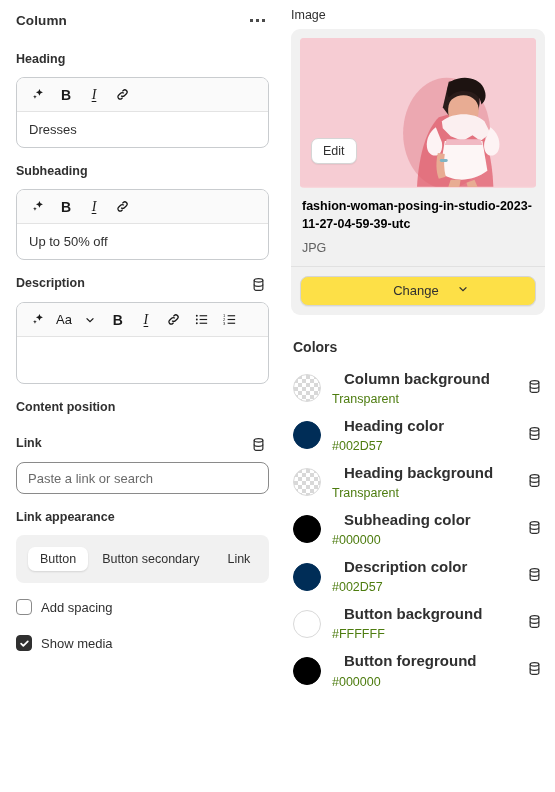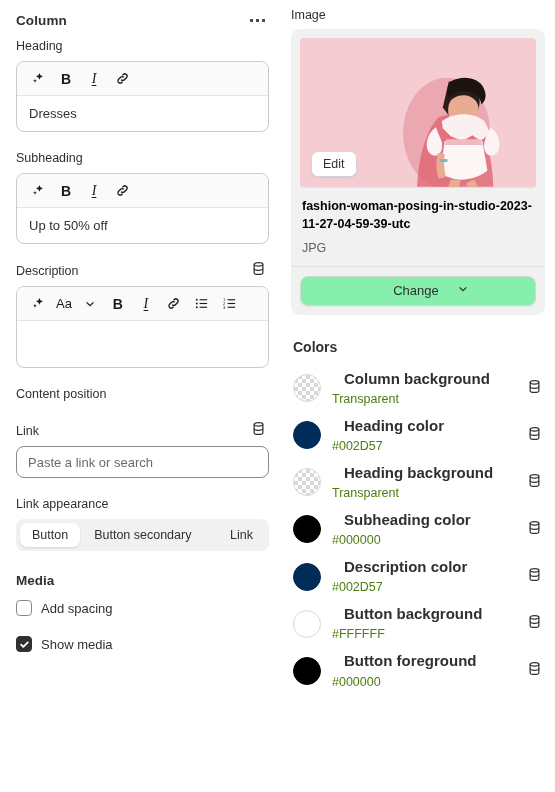--- a/index.html
+++ b/index.html
@@ -10,28 +10,28 @@
     color: #303030;
     overflow: hidden;
   }
   .app { display: flex; width: 555px; height: 792px; }
 
   
   .left-panel { width: 285px; padding: 8px 16px 0 16px; position: relative; }
 
   .panel-header {
     display: flex; align-items: center; justify-content: space-between;
-    height: 24px; margin-bottom: 4px;
+    height: 24px; margin-bottom: 20px;
   }
   .panel-title { font-size: 13.5px; font-weight: bold; color: #303030; letter-spacing: .1px; }
   .kebab { display: flex; gap: 3px; padding: 4px; border-radius: 6px; cursor: pointer; background: none; border: none; }
   .kebab span { width: 3px; height: 3px; background: #4a4a4a; display: block; }
 
   .field { margin-bottom: 16px; }
-  .field-label-row { display: flex; align-items: center; justify-content: space-between; margin-bottom: 5px; min-height: 20px; }
+  .field-label-row { display: flex; justify-content: space-between; margin-bottom: 5px; min-height: 20px; font-weight: bold; }
   .field-label { font-size: 12.5px; color: #303030; }
 
   
   .rte { border: 1px solid #c9cccf; border-radius: 8px; background: #fff; overflow: hidden; }
   .rte-toolbar {
     background: #fafafa; border-bottom: 1px solid #e3e3e3;
     display: flex; align-items: center; gap: 2px; padding: 5px 8px; height: 34px;
   }
   .tb-btn {
     width: 26px; height: 24px; display: flex; align-items: center; justify-content: center;
@@ -57,21 +57,21 @@
 
   
   .text-input {
     width: 100%; height: 32px; border: 1px solid #8a8a8a; border-radius: 8px;
     background: #fff; font-size: 13px; padding: 0 11px; color: #303030;
     font-family: "Liberation Sans", sans-serif;
   }
   .text-input::placeholder { color: #6a6a6a; }
 
   
-  .segmented { display: flex; background: #f1f1f1; border-radius: 8px; padding: 4px; gap: 2px; }
+  .segmented { display: flex; background: #f1f1f1; border-radius: 8px; padding: 12px; gap: 2px; }
   .seg-item {
     flex: 0 0 auto; padding: 5px 12px; font-size: 12.5px; border-radius: 7px;
     cursor: pointer; color: #303030; background: none; border: none; white-space: nowrap;
     font-family: "Liberation Sans", sans-serif;
   }
   .seg-item.active { background: #fff; box-shadow: 0 1px 2px rgba(0,0,0,.12); font-weight: normal; }
   .seg-spacer { flex: 1 1 auto; }
 
   .section-title { font-size: 13.5px; font-weight: bold; color: #303030; margin: 22px 0 12px 0; }
 
@@ -85,30 +85,30 @@
   .right-label { font-size: 12.5px; color: #303030; margin-bottom: 7px; }
 
   .media-card { background: #f1f1f1; border-radius: 9px; overflow: hidden; }
   .media-inner { padding: 9px; }
   .thumb {
     position: relative; width: 100%; height: 150px; border-radius: 4px; overflow: hidden;
     background: #f8d7dc;
   }
   .thumb-photo { position: absolute; inset: 0; }
   .edit-btn {
-    position: absolute; left: 11px; bottom: 11px;
+    position: absolute; left: 11px; bottom: 24px;
     background: #fff; border: 1px solid #d5d5d5; border-radius: 7px;
     padding: 5px 11px; font-size: 12.5px; color: #303030; cursor: pointer;
     box-shadow: 0 1px 1px rgba(0,0,0,.06); font-family: "Liberation Sans", sans-serif;
   }
   .file-name { font-size: 12.5px; font-weight: bold; color: #000000; line-height: 1.42; margin: 10px 2px 0 2px; word-break: break-word; }
   .file-type { font-size: 12.5px; color: #616161; margin: 7px 2px 2px 2px; }
   .media-foot { border-top: 1px solid #e1e1e1; padding: 9px; }
   .change-btn {
-    width: 100%; background: #86efac; border: 1px solid #d5d5d5; border-radius: 8px;
+    width: 100%; background: #fde047; border: 1px solid #d5d5d5; border-radius: 8px;
     height: 30px; font-size: 13px; color: #303030; cursor: pointer;
     display: flex; align-items: center; justify-content: center; gap: 18px;
     box-shadow: 0 1px 1px rgba(0,0,0,.05); font-family: "Liberation Sans", sans-serif; padding-left: 26px;
   }
 
   .colors-title { font-size: 14px; font-weight: bold; color: #303030; margin: 24px 0 10px 2px; }
   .color-row { display: flex; align-items: center; gap: 11px; padding: 4px 0 4px 2px; cursor: pointer; }
   .swatch { width: 28px; height: 28px; border-radius: 50%; flex: none; border: 1px solid #d9d9d9; }
   .swatch.checker {
     background-image:
@@ -270,21 +270,20 @@
         <div class="field-label">Link appearance</div>
       </div>
       <div class="segmented">
         <button class="seg-item active">Button</button>
         <button class="seg-item">Button secondary</button>
         <span class="seg-spacer"></span>
         <button class="seg-item">Link</button>
       </div>
     </div>
 
-    <div class="section-title">Media</div>
 
     <div class="checkbox-row">
       <span class="cb"></span>
       <span class="cb-label">Add spacing</span>
     </div>
 
     <div class="checkbox-row">
       <span class="cb checked">
         <svg width="11" height="11" viewBox="0 0 12 12" fill="none" stroke="#ffffff" stroke-width="1.9" stroke-linecap="round" stroke-linejoin="round">
             <path d="M2.3 6.2l2.4 2.4 4.9-5"></path>

